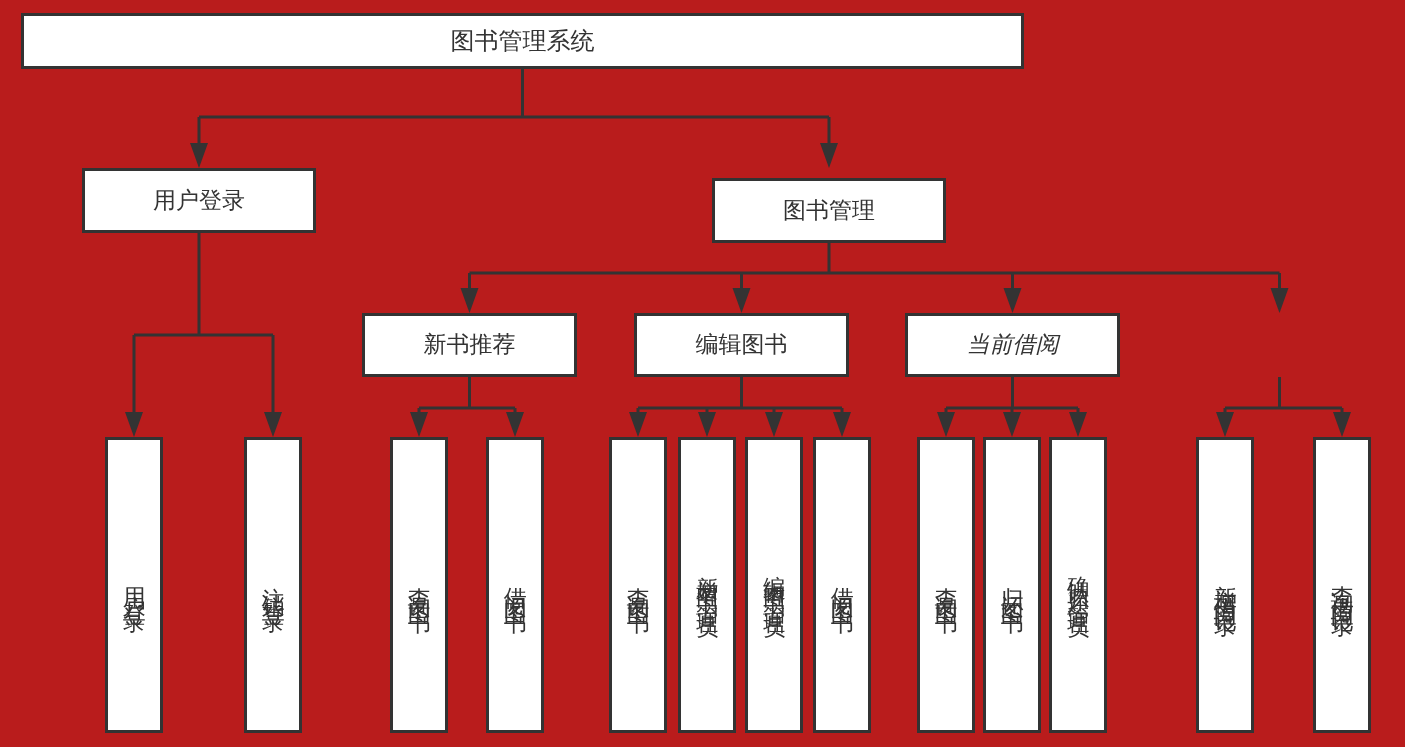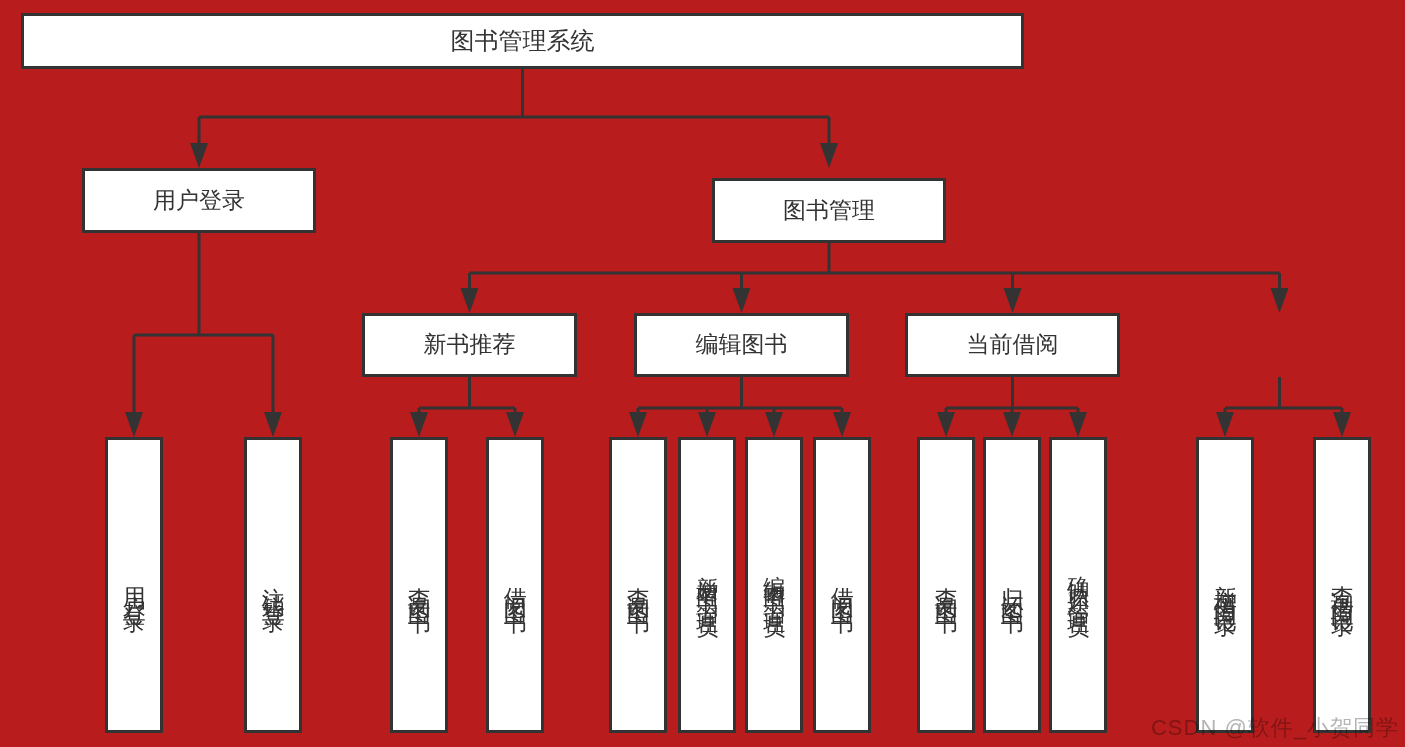--- a/index.html
+++ b/index.html
@@ -113,35 +113,34 @@
     </g>
   </svg>
 
   <div class="node" style="left:21px; top:13px; width:1003px; height:56px; font-size:24px;">图书管理系统</div>
 
   <div class="node" style="left:82px; top:168px; width:234px; height:65px;">用户登录</div>
   <div class="node" style="left:712px; top:178px; width:234px; height:65px;">图书管理</div>
 
   <div class="node" style="left:362px; top:313px; width:215px; height:64px;">新书推荐</div>
   <div class="node" style="left:634px; top:313px; width:215px; height:64px;">编辑图书</div>
-  <div class="node" style="left:905px; top:313px; width:215px; height:64px;">当前借阅</div>
+  <div class="node" style="left:905px; top:313px; width:215px; height:64px;font-style:italic;">当前借阅</div>
 
   <div class="node leaf" style="left:105px;">用户登录</div>
   <div class="node leaf" style="left:244px;">注销登录</div>
 
   <div class="node leaf" style="left:390px;">查询图书</div>
   <div class="node leaf" style="left:486px;">借阅图书</div>
 
   <div class="node leaf" style="left:609px;">查询图书</div>
   <div class="node leaf" style="left:678px; letter-spacing:6px; font-size:22px;">新增图书（管理员）</div>
   <div class="node leaf" style="left:745px; letter-spacing:6px; font-size:22px;">编辑图书（管理员）</div>
   <div class="node leaf" style="left:813px;">借阅图书</div>
 
   <div class="node leaf" style="left:917px;">查询图书</div>
   <div class="node leaf" style="left:983px;">归还图书</div>
   <div class="node leaf" style="left:1049px; letter-spacing:6px; font-size:22px;">确认归还（管理员）</div>
 
   <div class="node leaf" style="left:1196px; letter-spacing:6px;">新增借阅记录</div>
   <div class="node leaf" style="left:1313px; letter-spacing:6px;">查询借阅记录</div>
 
-  <div class="watermark">CSDN @软件_小贺同学</div>
 
 </div>
 
 </body></html>

